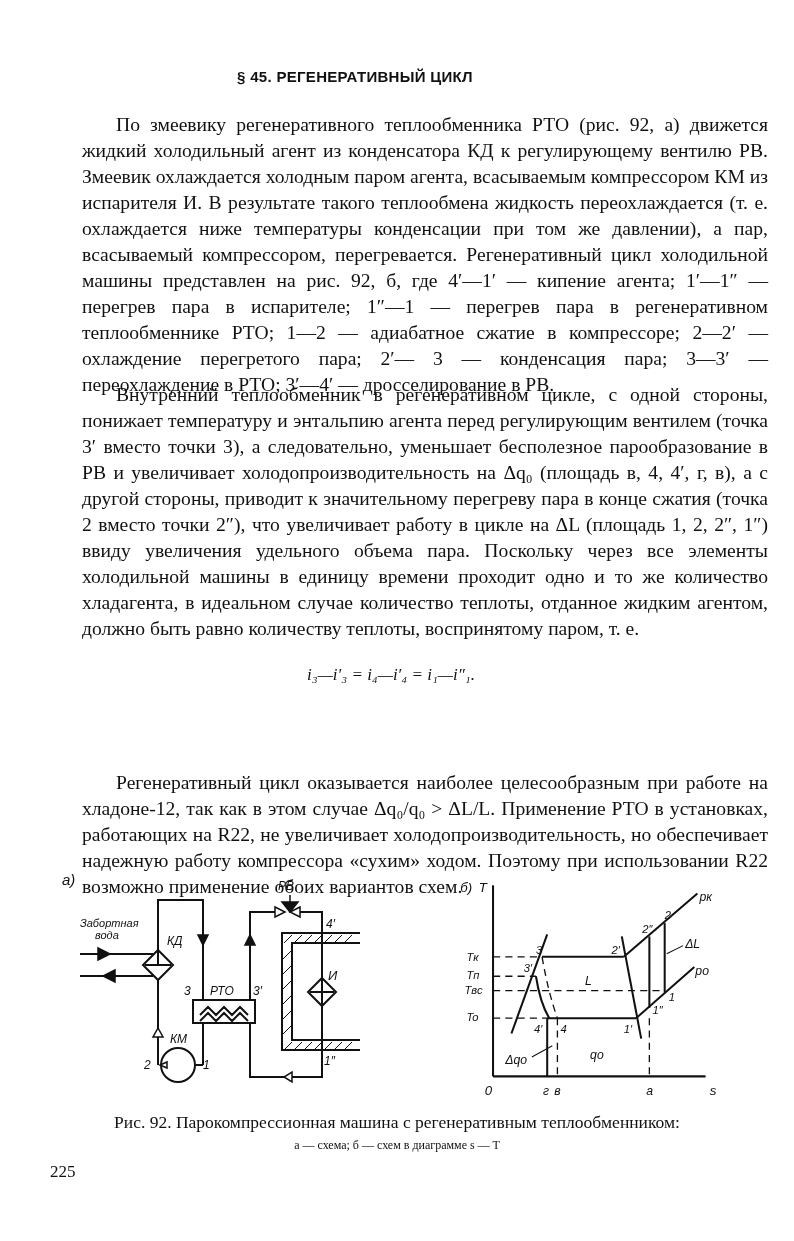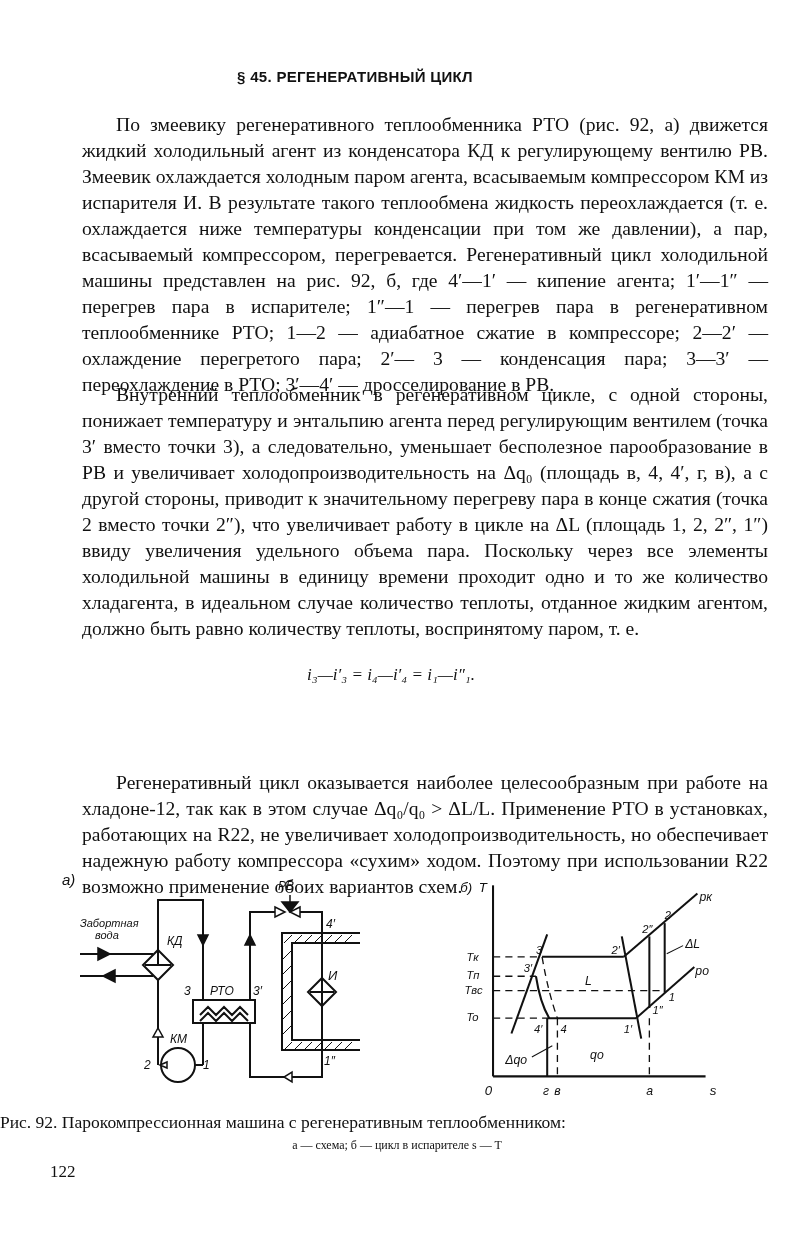--- a/index.html
+++ b/index.html
@@ -2,21 +2,21 @@
 <html><head>
 <meta charset="utf-8">
 <style>
   html, body { margin: 0; padding: 0; background: #ffffff; }
   body { width: 794px; height: 1241px; position: relative; overflow: hidden; color: #111; font-family: "Liberation Serif", serif; }
   .heading { position: absolute; top: 68px; left: 0; width: 710px; text-align: center; font-family: "Liberation Sans", sans-serif; font-weight: bold; font-size: 15px; letter-spacing: 0.3px; }
   .para { position: absolute; left: 82px; width: 686px; font-size: 19.6px; line-height: 26px; text-align: justify; text-align-last: left; }
   .para p { margin: 0; text-indent: 34px; }
   .formula { position: absolute; top: 665px; left: 0; width: 782px; text-align: center; font-style: italic; font-size: 17px; }
   .fig { position: absolute; }
-  .caption { position: absolute; left: 0; top: 1112px; width: 794px; text-align: left; font-size: 17.5px; }
+  .caption { position: absolute; left: 0; top: 1112px; width: 794px; text-align: center; font-size: 17.5px; }
   .caption2 { position: absolute; left: 0; top: 1138px; width: 794px; text-align: center; font-size: 12px; }
   .pagenum { position: absolute; left: 50px; top: 1162px; font-size: 17px; }
   svg text { font-family: "Liberation Sans", sans-serif; font-style: italic; fill: #111; }
 </style>
 </head>
 <body>
 
 <div class="heading">§ 45. РЕГЕНЕРАТИВНЫЙ ЦИКЛ</div>
 
 <div class="para" style="top:112px;">
@@ -173,14 +173,14 @@
   <text x="178" y="160" font-size="11">1′</text>
   <text x="90" y="160" font-size="11">4′</text>
   <text x="116" y="160" font-size="11">4</text>
   <text x="140" y="113" font-size="12">L</text>
   <text x="238" y="76" font-size="12">ΔL</text>
   <text x="62" y="190" font-size="12">Δqo</text>
   <text x="145" y="185" font-size="12">qo</text>
 </svg>
 
 <div class="caption">Рис. 92. Парокомпрессионная машина с регенеративным теплообменником:</div>
-<div class="caption2">а — схема; б — цикл в испарителе s — T</div>
-<div class="pagenum">122</div>
+<div class="caption2">а — схема; б — схем в диаграмме s — T</div>
+<div class="pagenum">225</div>
 
 </body></html>

